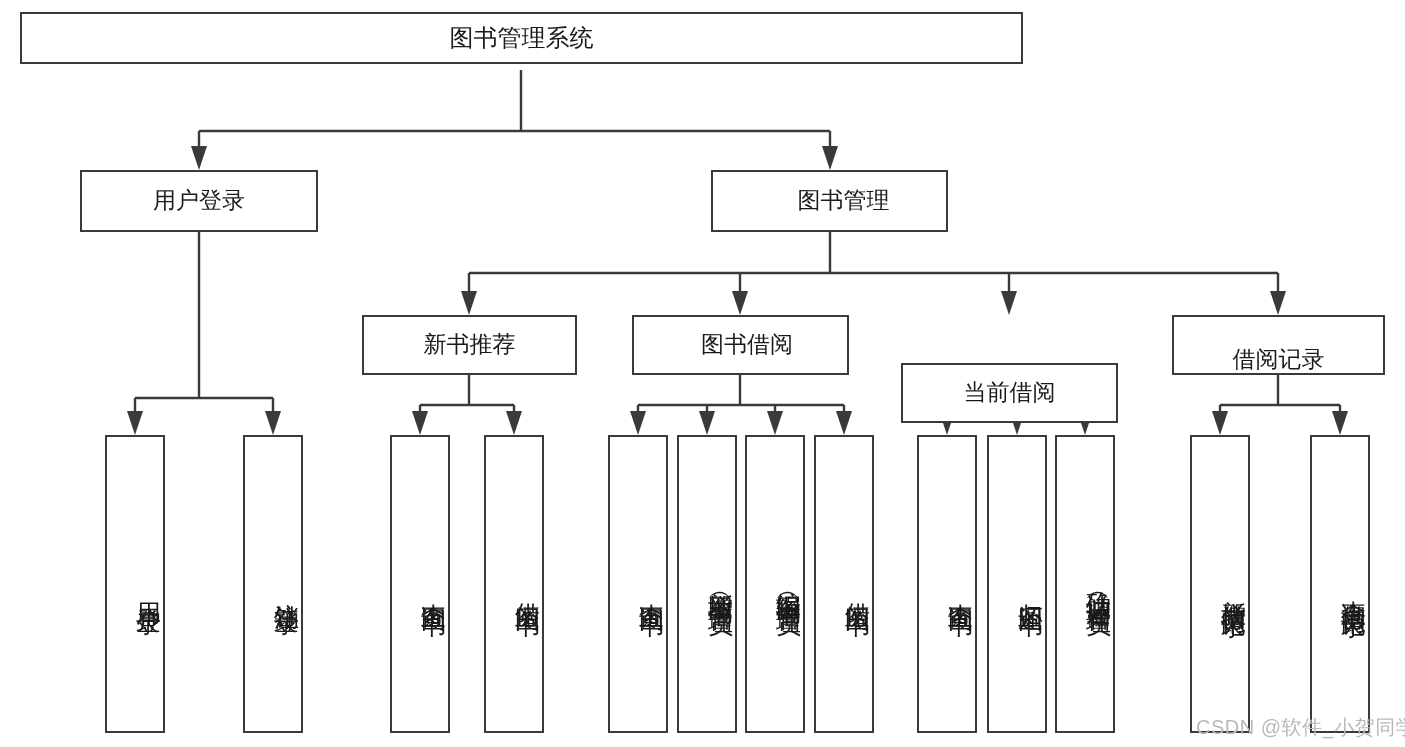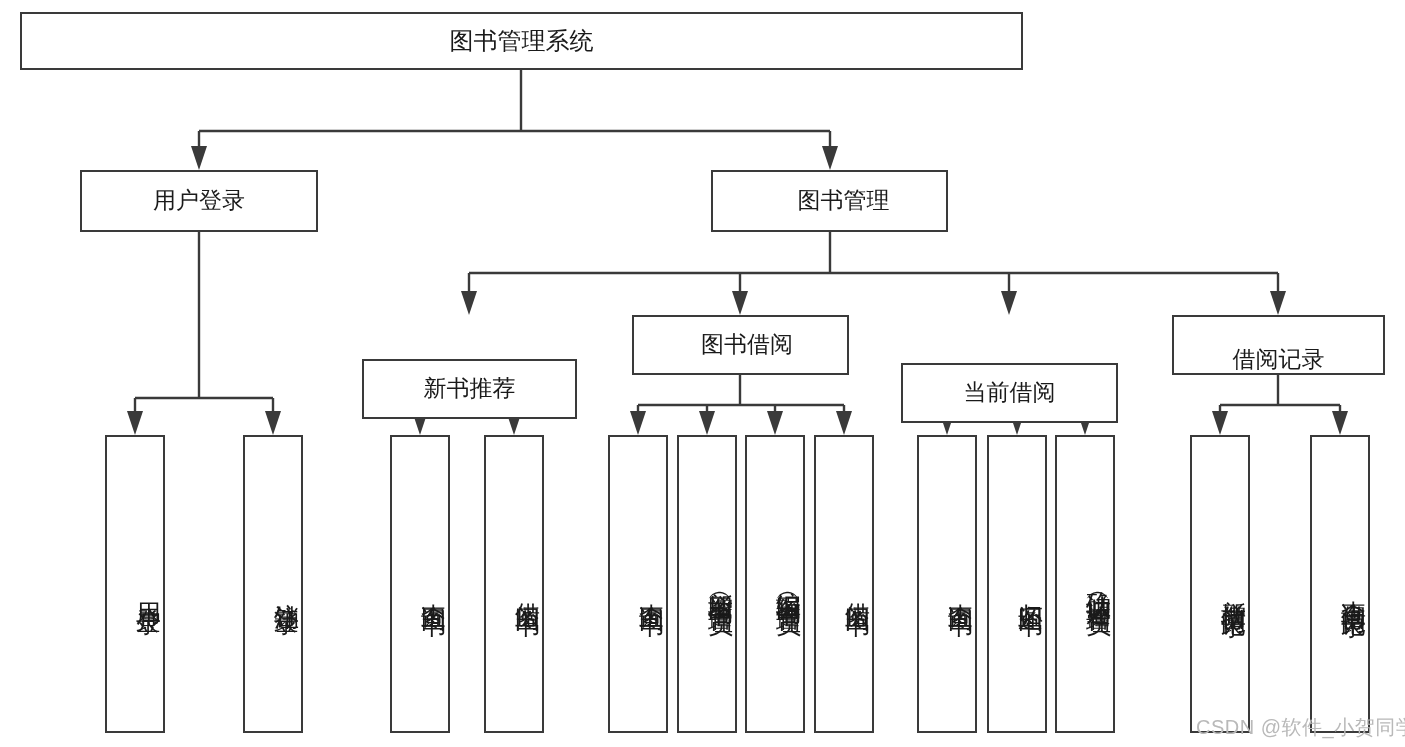--- a/index.html
+++ b/index.html
@@ -134,32 +134,32 @@
     <polygon points="1085,435 1077,411 1093,411"></polygon>
 
     <line x1="1278" y1="375" x2="1278" y2="405"></line>
     <line x1="1220" y1="405" x2="1340" y2="405"></line>
     <line x1="1220" y1="405" x2="1220" y2="415"></line>
     <polygon points="1220,435 1212,411 1228,411"></polygon>
     <line x1="1340" y1="405" x2="1340" y2="415"></line>
     <polygon points="1340,435 1332,411 1348,411"></polygon>
   </svg>
 
-  <div class="node root" style="left:20px; top:12px; width:1003px; height:58px;">
+  <div class="node root" style="left:20px; top:12px; width:1003px; height:52px;">
     <span>图书管理系统</span>
   </div>
 
   <div class="node h" style="left:80px; top:170px; width:238px; height:62px;">
     <span>用户登录</span>
   </div>
   <div class="node h" style="left:711px; top:170px; width:237px; height:62px;padding-left:28px;">
     <span>图书管理</span>
   </div>
 
-  <div class="node h" style="left:362px; top:315px; width:215px; height:60px;margin-top:44px;">
+  <div class="node h" style="left:362px; top:315px; width:215px; height:60px;">
     <span>新书推荐</span>
   </div>
   <div class="node h" style="left:632px; top:315px; width:217px; height:60px;padding-left:13px;">
     <span>图书借阅</span>
   </div>
   <div class="node h" style="left:901px; top:315px; width:217px; height:60px;margin-top:48px;">
     <span>当前借阅</span>
   </div>
   <div class="node h" style="left:1172px; top:315px; width:213px; height:60px;align-items:flex-end;">
     <span>借阅记录</span>

